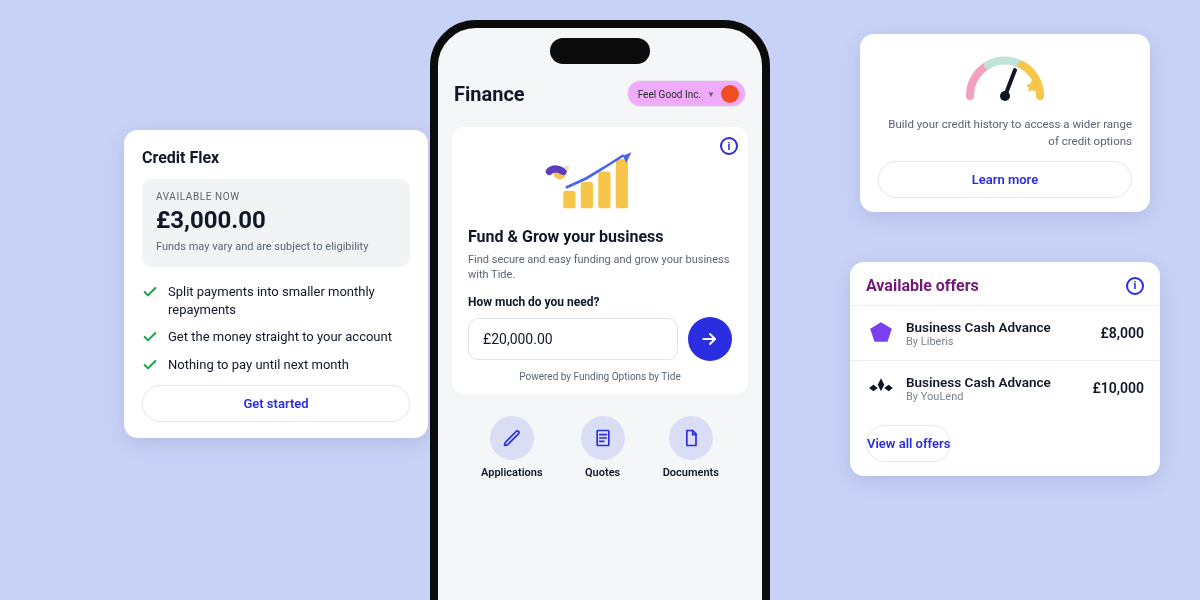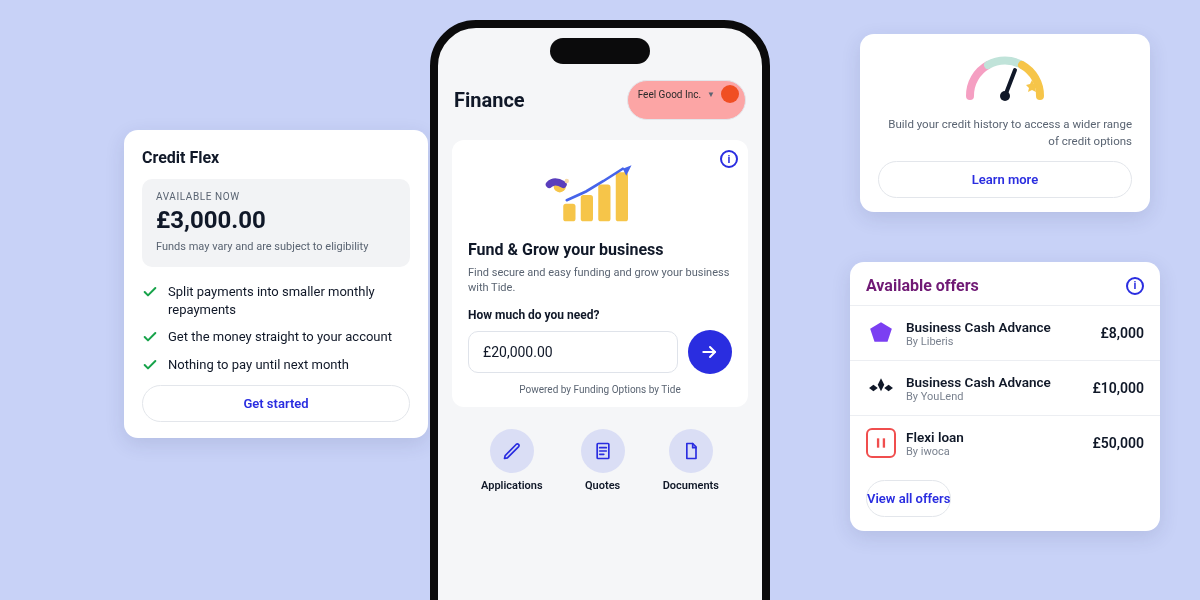--- a/index.html
+++ b/index.html
@@ -15,21 +15,21 @@
   .cf-note { font-size: 11px; color: #5a6472; }
   .cf-feat { display: flex; gap: 10px; margin-bottom: 10px; font-size: 13px; color: #101828; line-height: 1.35; }
   .check { flex-shrink: 0; width: 16px; height: 16px; margin-top: 1px; }
   .pill-btn { display: block; width: 100%; text-align: center; border: 1px solid #e3e6eb; border-radius: 999px; padding: 10px 0; font-size: 13px; font-weight: 600; color: #2a2de0; background: #fff; cursor: pointer; }
 
   
   .phone { position: absolute; left: 430px; top: 20px; width: 340px; height: 690px; border: 8px solid #0b0b0c; border-radius: 46px; background: #f5f6f8; padding: 6px 0 0; overflow: hidden; }
   .notch { position: absolute; top: 10px; left: 50%; transform: translateX(-50%); width: 100px; height: 26px; background: #0b0b0c; border-radius: 16px; }
   .ph-header { display: flex; align-items: center; justify-content: space-between; padding: 46px 16px 8px; }
   .ph-title { font-size: 20px; font-weight: 700; color: #101828; }
-  .org-chip { display: flex; align-items: center; gap: 6px; border: 1px solid #e3e6eb; background: #fca5a5; border-radius: 999px; padding: 4px 6px 16px 10px; font-size: 10px; color: #2b2b2b; cursor: pointer; }
+  .org-chip { display: flex; align-items: center; gap: 6px; border: 1px solid #e3e6eb; background: #f0abfc; border-radius: 999px; padding: 4px 6px 3px 10px; font-size: 10px; color: #2b2b2b; cursor: pointer; }
   .org-chip .caret { font-size: 8px; color: #5a6472; }
   .avatar { width: 18px; height: 18px; border-radius: 50%; background: #f04e23; display: inline-block; }
 
   .ph-card { background: #fff; border-radius: 12px; margin: 12px 14px 0; padding: 14px 16px 12px; position: relative; }
   .info-icon { width: 18px; height: 18px; border: 2px solid #2a2de0; color: #2a2de0; border-radius: 50%; display: inline-flex; align-items: center; justify-content: center; font-size: 11px; font-weight: 700; cursor: pointer; }
   .ph-card .info-icon { position: absolute; top: 10px; right: 10px; }
   .hero { display: flex; justify-content: center; margin: 6px 0 10px; }
   .hero-svg { width: 110px; height: 70px; }
   .ph-h1 { font-size: 16px; font-weight: 700; color: #101828; margin-bottom: 6px; }
   .ph-sub { font-size: 11px; color: #5a6472; line-height: 1.4; margin-bottom: 12px; }
@@ -212,28 +212,15 @@
           <polygon points="19 9 23 12 19 15 15 12" fill="#101828"></polygon>
         </svg>
     </span>
     <span class="of-txt">
       <div class="of-name">Business Cash Advance</div>
       <div class="of-by">By YouLend</div>
     </span>
     <span class="of-amt">£10,000</span>
   </div>
 
-  <div class="offer-row">
-    <span class="of-icon" style="border:2px solid #f04e4e;border-radius:6px">
-      <svg width="14" height="14" viewBox="0 0 24 24">
-          <rect x="5" y="4" width="4" height="16" fill="#f04e4e"></rect>
-          <rect x="15" y="4" width="4" height="16" fill="#f04e4e"></rect>
-        </svg>
-    </span>
-    <span class="of-txt">
-      <div class="of-name">Flexi loan</div>
-      <div class="of-by">By iwoca</div>
-    </span>
-    <span class="of-amt">£50,000</span>
-  </div>
 
   <button class="pill-btn">View all offers</button>
 </div>
 
 </body></html>

